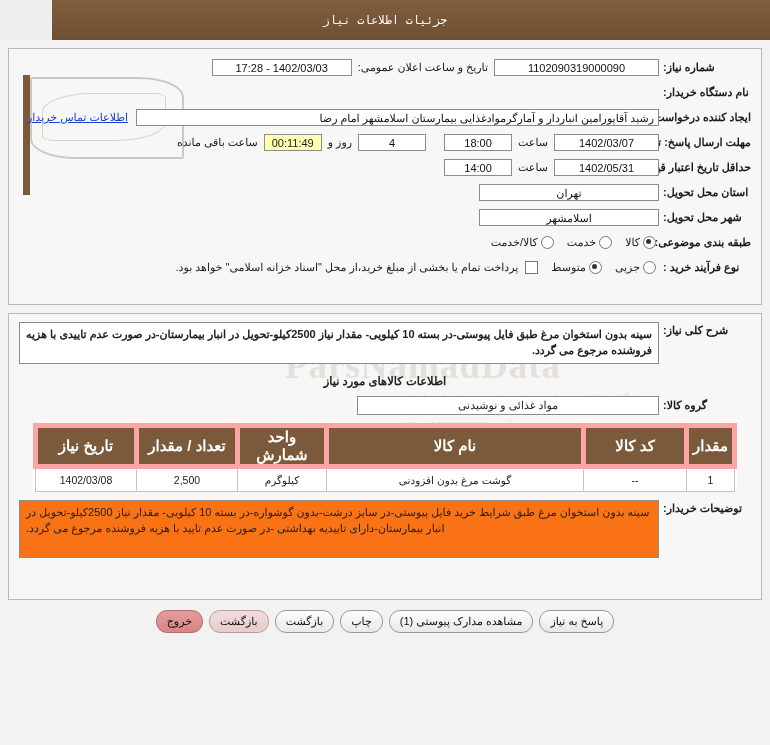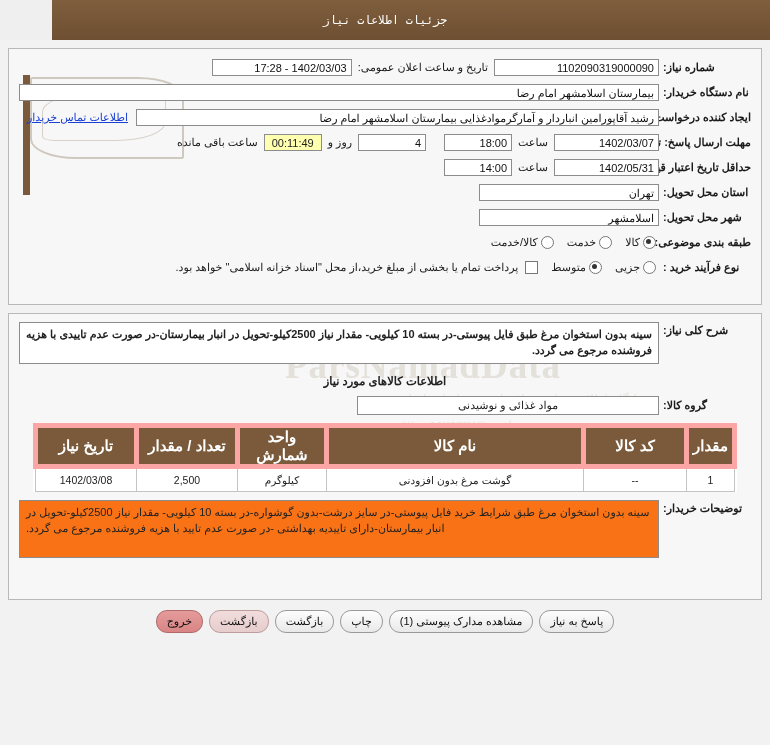--- a/index.html
+++ b/index.html
@@ -141,20 +141,21 @@
     padding-left: 4px;
     white-space: nowrap;
   }
   .fld {
     background: #ffffff;
     border: 1px solid #8c8c8c;
     height: 17px;
     line-height: 17px;
     font-size: 11px;
     padding: 0 4px;
+    text-align: center;
     color: #111;
     box-sizing: border-box;
     overflow: hidden;
     white-space: nowrap;
   }
   .fld.wide { flex: 1 1 auto; }
   .sublbl {
     font-size: 11px;
     color: #1b1b1b;
     padding: 0 6px;
@@ -354,21 +355,20 @@
 
     <div class="row">
       <div class="lbl">شماره نیاز:</div>
       <div class="fld" style="width:165px">1102090319000090</div>
       <div class="sublbl">تاریخ و ساعت اعلان عمومی:</div>
       <div class="fld" style="width:140px">1402/03/03 - 17:28</div>
     </div>
 
     <div class="row">
       <div class="lbl">نام دستگاه خریدار:</div>
-      <div class="fld wide" style="text-align:right">بیمارستان اسلامشهر   امام رضا</div>
     </div>
 
     <div class="row">
       <div class="lbl">ایجاد کننده درخواست:</div>
       <div class="fld" style="flex:1 1 auto;text-align:right">رشید آقاپورامین انباردار و آمارگرموادغذایی بیمارستان اسلامشهر   امام رضا</div>
       <div class="link">اطلاعات تماس خریدار</div>
     </div>
 
     <div class="row">
       <div class="lbl">مهلت ارسال پاسخ: تا تاریخ:</div>

